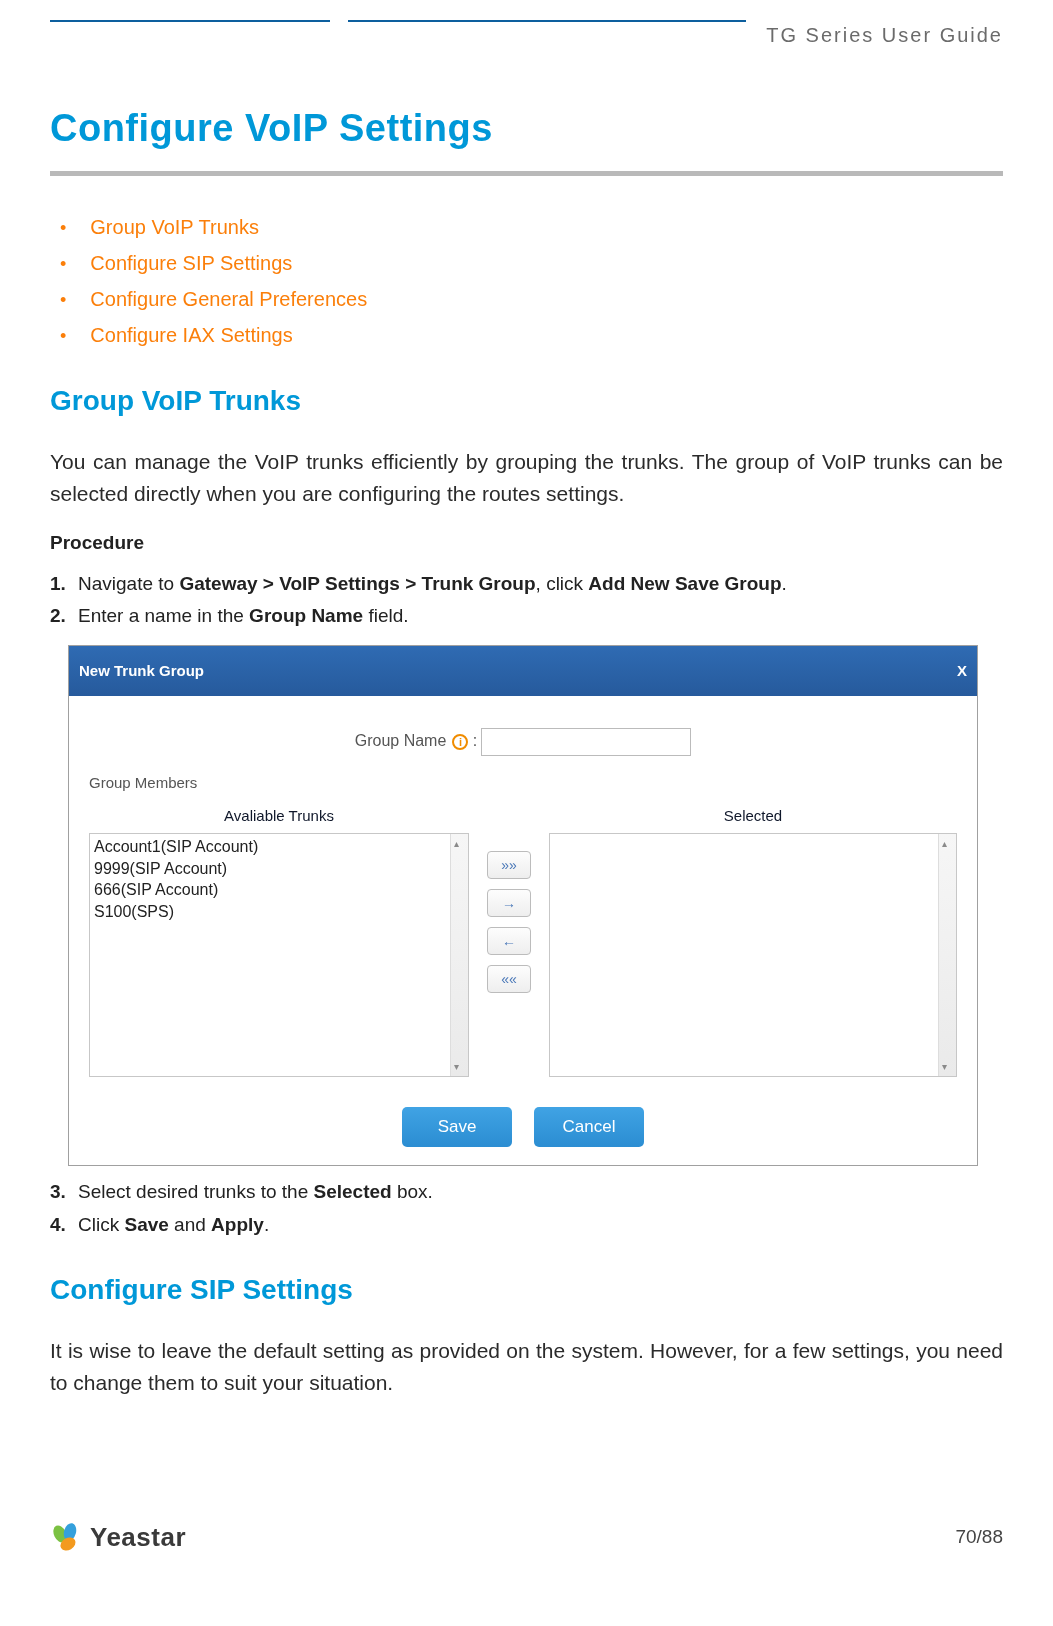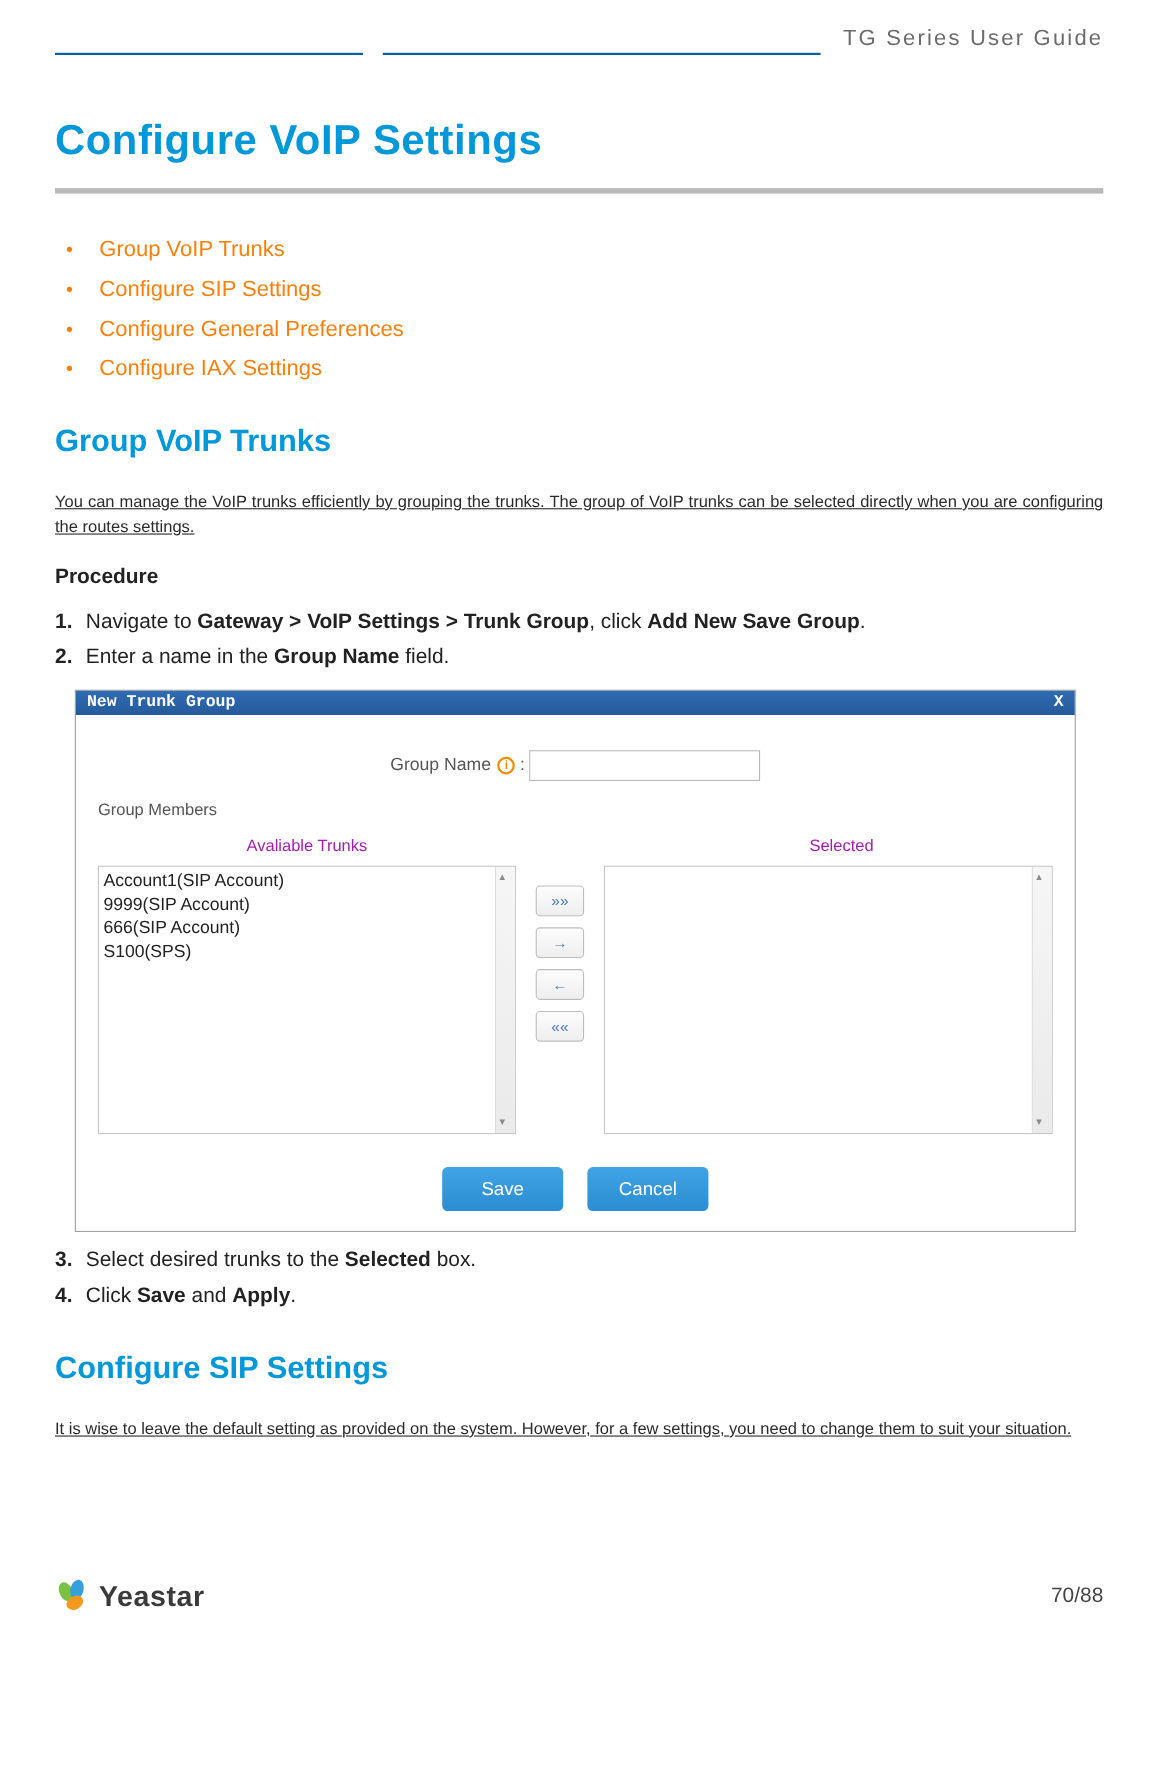--- a/index.html
+++ b/index.html
@@ -1,44 +1,44 @@
 <!DOCTYPE html>
 <html><head>
   <meta charset="utf-8">
   <style>
     * { box-sizing: border-box; margin: 0; padding: 0; }
     body { font-family: Arial, Helvetica, sans-serif; background: #fff; color: #222; width: 1053px; margin: 0 auto; padding: 0 50px 30px 50px; font-size: 18px; line-height: 1.5; }
-    .header-rule { display: flex; align-items: flex-end; margin-top: 20px; margin-bottom: 40px; }
+    .header-rule { display: flex; align-items: flex-start; margin-top: 20px; margin-bottom: 40px; }
     .header-rule .line-left { flex: 0 0 280px; border-top: 2px solid #0d5f9e; }
     .header-rule .gap { flex: 0 0 18px; }
     .header-rule .line-right { flex: 1; border-top: 2px solid #0d5f9e; }
     .header-rule .doc-title { color: #6b6b6b; font-size: 20px; padding-left: 20px; letter-spacing: 2px; white-space: nowrap; }
     h1.page-title { color: #0098d8; font-size: 38px; font-weight: bold; margin: 50px 0 14px 0; letter-spacing: 0.5px; }
     .thick-rule { border: none; border-top: 5px solid #b9b9b9; margin-bottom: 36px; }
     ul.toc { list-style: none; margin: 0 0 30px 10px; }
     ul.toc li { color: #fb7f0a; font-size: 20px; margin-bottom: 6px; }
     ul.toc li::before { content: "•"; color: #fb7f0a; margin-right: 24px; font-size: 18px; }
     h2.section { color: #0098d8; font-size: 28px; font-weight: bold; margin: 30px 0 24px 0; }
-    p.body { color: #2b2b2b; font-size: 15px; margin-bottom: 20px; text-align: justify; text-decoration: underline; }
+    p.body { color: #2b2b2b; font-size: 21px; margin-bottom: 20px; text-align: justify; }
     p.proc-label { font-weight: bold; font-size: 19px; margin-bottom: 12px; }
     ol.steps { list-style: none; counter-reset: step; margin-bottom: 14px; }
     ol.steps > li { counter-increment: step; font-size: 19px; margin-bottom: 4px; padding-left: 28px; position: relative; }
     ol.steps > li::before { content: counter(step) "."; font-weight: bold; position: absolute; left: 0; }
     .bold { font-weight: bold; }
 
     .dialog { border: 1px solid #a0a0a0; background: #fff; margin: 8px 0 12px 18px; width: 910px; font-size: 15px; }
-    .dialog-title { background: linear-gradient(#2f6bb3, #265a9c); color: #fff; font-weight: bold; padding: 0 10px; display: flex; justify-content: space-between; align-items: flex-end; font-family: Liberation Mono, monospace; }
+    .dialog-title { background: linear-gradient(#2f6bb3, #265a9c); color: #fff; font-weight: bold; padding: 14px 10px; display: flex; justify-content: space-between; align-items: flex-end; }
     .dialog-close { font-weight: bold; cursor: default; }
     .dialog-body { padding: 32px 20px 10px 20px; }
     .field-row { text-align: center; margin-bottom: 16px; }
     .field-label { color: #555; font-size: 16px; }
     .info-icon { display: inline-flex; width: 16px; height: 16px; border: 2px solid #f08c00; border-radius: 50%; color: #f08c00; font-size: 11px; font-weight: bold; align-items: center; justify-content: center; vertical-align: middle; margin-left: 2px; }
     .text-input { border: 1px solid #bbb; height: 28px; width: 210px; padding: 2px 6px; vertical-align: middle; }
     .group-members { color: #555; margin-bottom: 10px; }
-    .columns-header { display: flex; margin-bottom: 6px; color: #a21caf; gap: 12px; }
+    .columns-header { display: flex; margin-bottom: 6px; color: #0f172a; }
     .col-avail { flex: 0 0 380px; text-align: center; }
     .col-mid { flex: 0 0 80px; }
     .col-sel { flex: 1; text-align: center; }
     .transfer { display: flex; align-items: flex-start; }
     .listbox { border: 1px solid #c7c7c7; height: 244px; overflow: hidden; background: #fff; position: relative; }
     .listbox.avail { flex: 0 0 380px; }
     .listbox.sel { flex: 1; }
     .listbox .inner { padding: 2px 4px; font-size: 16px; color: #222; line-height: 1.35; font-family: Arial, sans-serif; }
     .listbox .scroll { position: absolute; right: 0; top: 0; bottom: 0; width: 18px; background: linear-gradient(#f6f6f6,#eaeaea); border-left: 1px solid #ddd; }
     .listbox .scroll::before { content: "▴"; position: absolute; top: 2px; left: 3px; font-size: 10px; color: #8a8a8a; }

